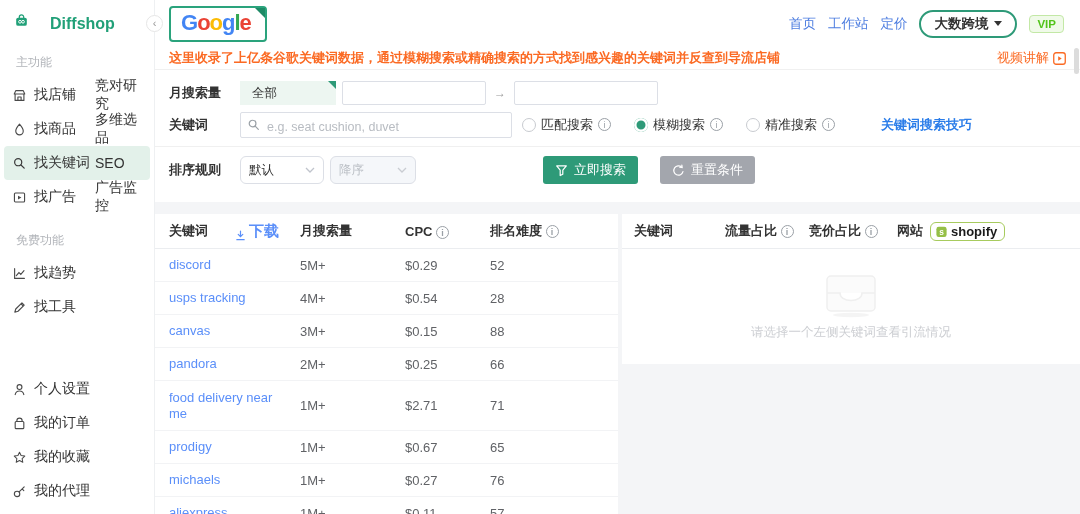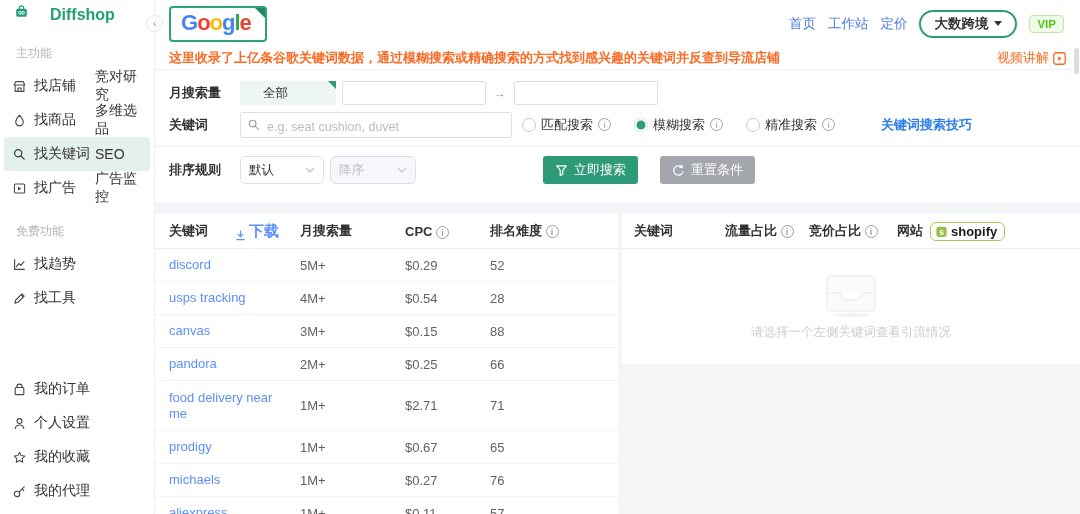--- a/index.html
+++ b/index.html
@@ -5,21 +5,21 @@
   * { margin:0; padding:0; box-sizing:border-box; }
   html,body { width:1080px; height:514px; overflow:hidden; }
   body {
     font-family:"Liberation Sans","DejaVu Sans",sans-serif;
     background:#f4f5f7; color:#333; font-size:13px;
   }
   .app { display:flex; width:1080px; height:514px; position:relative; }
 
   
   .sidebar { width:155px; background:#fff; border-right:1px solid #eef0f2; display:flex; flex-direction:column; flex-shrink:0; }
-  .logo-row { display:flex; align-items:center; gap:7px; padding:4px 0 4px 14px; }
+  .logo-row { display:flex; align-items:center; gap:7px; padding:13px 0 4px 14px; }
   .logo-text { color:#21a078; font-weight:bold; font-size:16px; }
   .collapse-btn { position:absolute; left:146px; top:15px; width:17px; height:17px; border-radius:50%;
     background:#fff; border:1px solid #e6e6e6; color:#999; font-size:11px; line-height:15px; text-align:center; z-index:5; cursor:pointer; }
   .section-label { color:#b0b3b8; font-size:12px; margin:15px 0 7px 16px; }
   .section-label.free { margin-top:18px; }
   .side-item { display:flex; align-items:center; height:34px; margin:0 4px; padding-left:8px; border-radius:4px; cursor:pointer; }
   .side-item.active { background:#e3f1ea; }
   .s-icon { width:15px; height:15px; margin-right:7px; display:inline-flex; flex-shrink:0; }
   .s-icon svg { width:15px; height:15px; }
   .s-label { font-size:14px; color:#333; width:57px; flex-shrink:0; }
@@ -41,21 +41,21 @@
   .vip-badge { background:#f0fae9; border:1px solid #c3e8a6; color:#52c41a; font-weight:bold; font-size:11.5px; padding:2px 7px; border-radius:4px; }
 
   .notice-bar { height:23px; background:#fff; border-bottom:1px solid #f0f0f0; display:flex; align-items:center; justify-content:space-between; padding:0 14px; }
   .notice-text { color:#fb6a23; font-weight:bold; font-size:13px; }
   .video-link { color:#fb6a23; font-size:13px; display:flex; align-items:center; gap:4px; cursor:pointer; flex-shrink:0; }
 
   
   .filters { background:#fff; padding:9px 14px 0; }
   .f-row { display:flex; align-items:center; height:27px; margin-bottom:5px; }
   .f-label { width:71px; font-weight:bold; font-size:13px; color:#333; flex-shrink:0; }
-  .all-pill { position:relative; width:96px; height:24px; background:#edf6f1; color:#333; font-size:12.5px; line-height:24px; padding-left:23px; margin-right:6px; cursor:pointer; }
+  .all-pill { position:relative; width:96px; height:24px; background:#edf6f1; color:#333; font-size:12.5px; line-height:24px; padding-left:12px; margin-right:6px; cursor:pointer; }
   .all-corner { position:absolute; top:0; right:0; width:0; height:0; border-top:8px solid #2e9a78; border-left:8px solid transparent; }
   .range-input { width:144px; height:24px; border:1px solid #dcdfe6; border-radius:2px; padding:0 8px; font-size:12px; outline:none; }
   .range-arrow { color:#999; margin:0 8px; font-size:12px; }
   .kw-input-wrap { position:relative; width:272px; height:26px; }
   .kw-input { width:100%; height:100%; border:1px solid #dcdfe6; border-radius:2px; padding:4px 8px 0 26px; font-size:12.5px; outline:none; color:#333; }
   .kw-input::placeholder { color:#b8bcc2; }
   .kw-search-icon { position:absolute; left:7px; top:6px; width:13px; height:13px; }
   .radio-group { display:flex; align-items:center; margin-left:10px; gap:23px; }
   .radio-item { display:flex; align-items:center; gap:5px; cursor:pointer; }
   .radio-dot { width:14px; height:14px; border:1px solid #c8cbd0; border-radius:50%; background:#fff; }
@@ -182,38 +182,38 @@
             </g>
           </svg>
         </span>
       <span class="s-label wide">找工具</span>
     </div>
 
     <div class="bottom-group">
       <div class="side-item">
         <span class="s-icon">
             <svg viewBox="0 0 16 16">
+              <g fill="none" stroke="#4a4a4a" stroke-width="1.2" stroke-linecap="round">
+                <circle cx="8" cy="5.4" r="2.6"></circle>
+                <path d="M3.4 13.4a4.7 4.7 0 0 1 9.2 0"></path>
+              </g>
+            </svg>
+          </span>
+        <span class="s-label wide">个人设置</span>
+      </div>
+      <div class="side-item">
+        <span class="s-icon">
+            <svg viewBox="0 0 16 16">
               <g fill="none" stroke="#4a4a4a" stroke-width="1.2">
                 <path d="M5.2 6V5a2.8 2.8 0 0 1 5.6 0v1"></path>
                 <rect x="3.4" y="5.8" width="9.2" height="7.6" rx="1"></rect>
               </g>
             </svg>
           </span>
         <span class="s-label wide">我的订单</span>
-      </div>
-      <div class="side-item">
-        <span class="s-icon">
-            <svg viewBox="0 0 16 16">
-              <g fill="none" stroke="#4a4a4a" stroke-width="1.2" stroke-linecap="round">
-                <circle cx="8" cy="5.4" r="2.6"></circle>
-                <path d="M3.4 13.4a4.7 4.7 0 0 1 9.2 0"></path>
-              </g>
-            </svg>
-          </span>
-        <span class="s-label wide">个人设置</span>
       </div>
       <div class="side-item">
         <span class="s-icon">
             <svg viewBox="0 0 16 16">
               <path d="M8 2.4l1.7 3.5 3.9.6-2.8 2.7.7 3.9L8 11.2l-3.5 1.9.7-3.9L2.4 6.5l3.9-.6z" fill="none" stroke="#4a4a4a" stroke-width="1.1" stroke-linejoin="round"></path>
             </svg>
           </span>
         <span class="s-label wide">我的收藏</span>
       </div>
       <div class="side-item">

